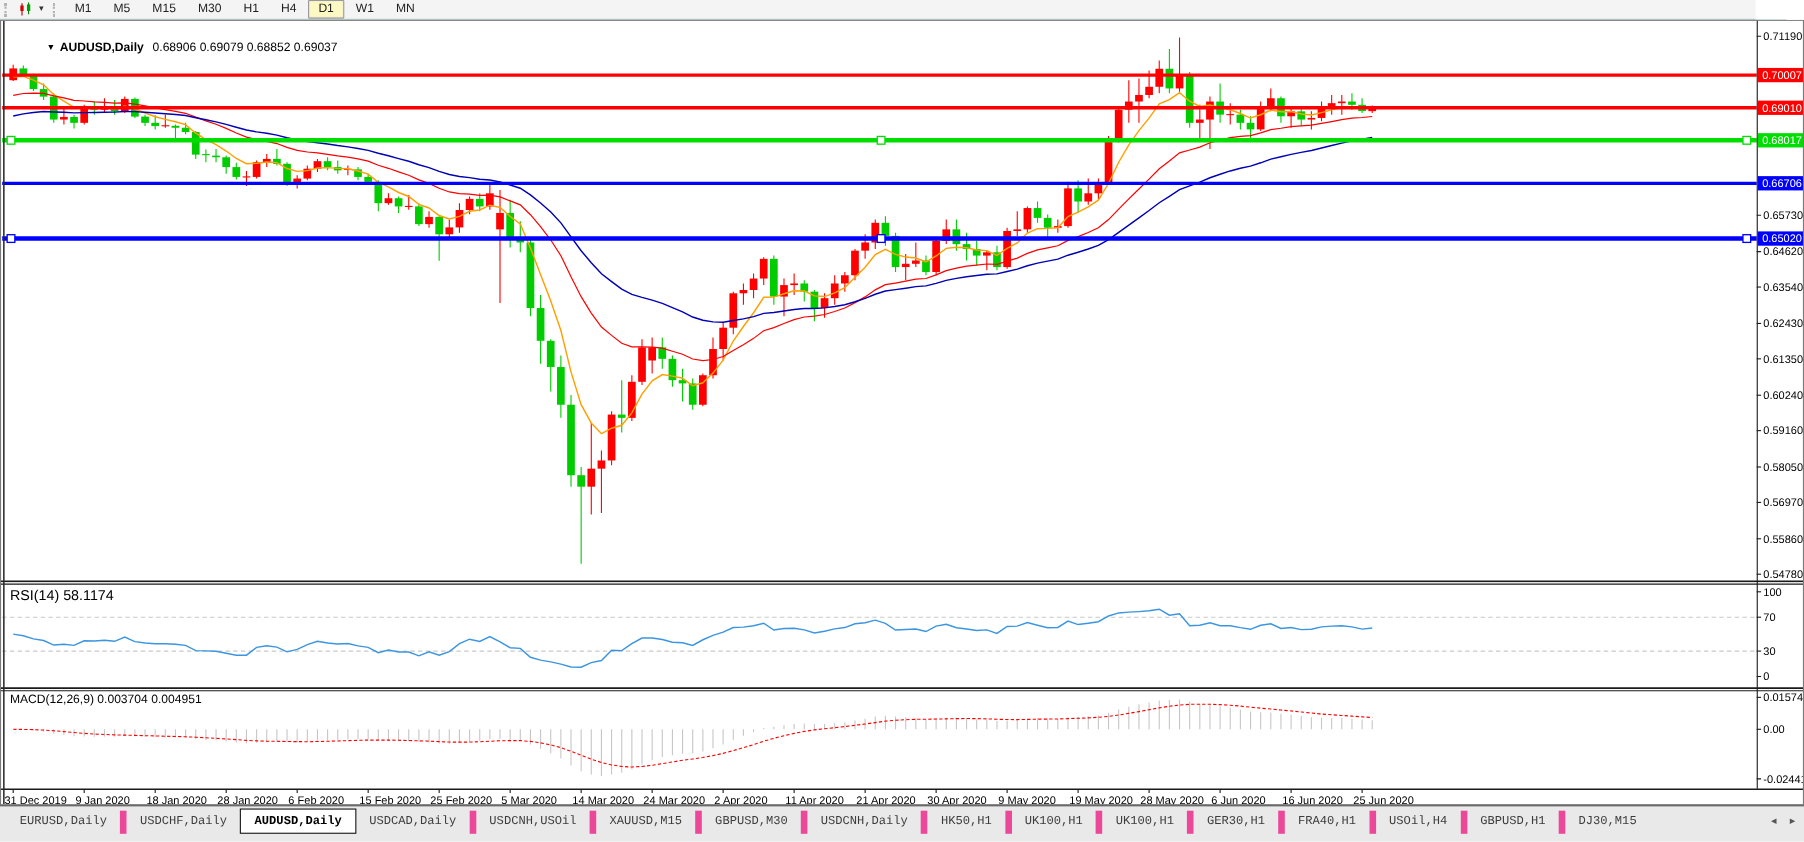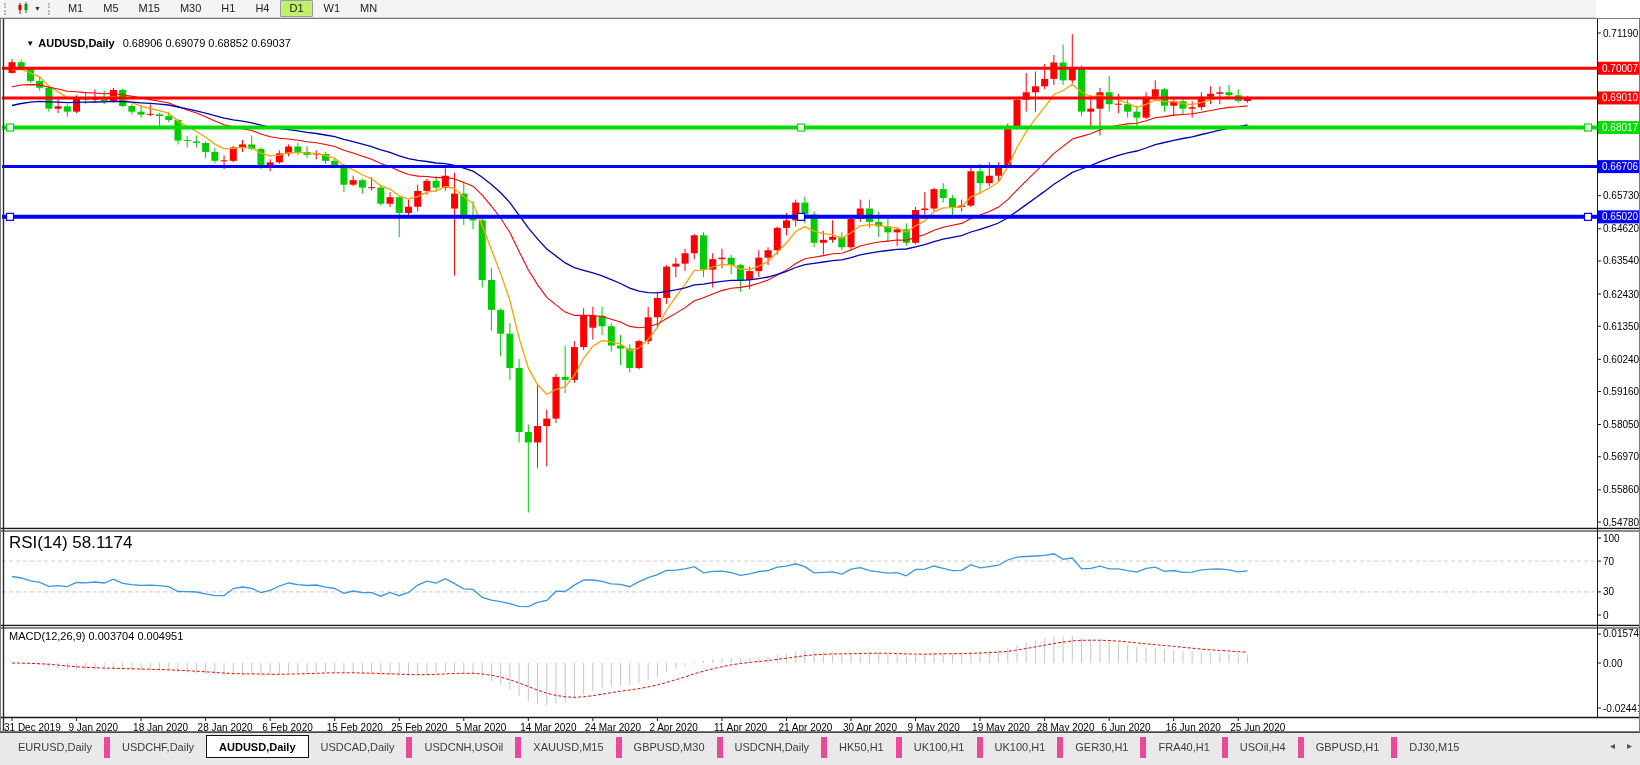--- a/index.html
+++ b/index.html
@@ -4,30 +4,30 @@
 <style>
   html,body{margin:0;padding:0;background:#e8e8e8;}
   *{box-sizing:border-box;}
   #app{position:relative;width:1640px;height:765px;background:#fff;font-family:"Liberation Sans",sans-serif;overflow:hidden;}
   
   #toolbar{position:absolute;left:0;top:0;width:1596px;height:18px;background:#f4f4f4;border-bottom:1px solid #cfcfcf;display:flex;align-items:center;font-size:11px;color:#222;}
   .grip{width:5px;height:12px;border-left:2px dotted #b5b5b5;margin:0 5px 0 4px;}
   .tool-ico{display:flex;align-items:center;gap:2px;padding:0 3px;height:16px;cursor:default;}
   .caret{font-size:7px;color:#333;}
   .tfbtn{padding:1px 8px;margin:0 1px;border:1px solid transparent;border-radius:1px;cursor:default;line-height:13px;}
-  .tfbtn.active{background:#bef264;border:1px solid #9a9a9a;box-shadow:inset 0 0 2px #ddd;}
+  .tfbtn.active{background:#fef9c3;border:1px solid #9a9a9a;box-shadow:inset 0 0 2px #ddd;}
   
   #chartwin{position:absolute;left:0;top:18px;width:1624px;height:714px;background:#0f766e;}
   #chartsvg{position:absolute;left:0;top:0;}
   .overlay-label{position:absolute;color:#000;font-size:11px;white-space:pre;}
-  #chart-title{left:8px;top:7px;}
+  #chart-title{left:24px;top:7px;}
   #chart-title .tri{font-size:8px;margin-right:4px;position:relative;top:-1px;}
   #chart-title .sym{font-weight:bold;}
   #chart-title .ohlc{margin-left:8px;}
-  #rsi-label{left:9px;top:515px;font-size:17px;}
+  #rsi-label{left:9px;top:515px;font-size:13px;}
   #macd-label{left:9px;top:612px;font-size:11px;}
   
   #tabbar{position:absolute;left:0;top:732px;width:1640px;height:33px;background:#e9e9e9;border-top:1px solid #4a4a4a;display:flex;align-items:flex-start;padding:3px 2px 0 6px;font-size:11px;color:#3c3c3c;}
   .tab{padding:4px 12px 3px 12px;height:21px;line-height:13px;white-space:nowrap;cursor:default;border-left:6px solid #ec4899;}
   .tab:first-child{border-left:none;}
   .tab.active{background:#fff;border:1px solid #111;border-left:1px solid #111;font-weight:bold;color:#000;margin-top:-1px;height:23px;padding-top:5px;}
   .tab.active + .tab{border-left:none;}
   #tab-spacer{flex:1;}
   .tab-arrow{color:#555;font-size:10px;padding:4px 6px;cursor:default;}
 </style>
@@ -626,21 +626,21 @@
         <line x1="3.5" y1="1" x2="3.5" y2="713" stroke="#2a2a2a" stroke-width="1.4"></line>
       </svg>
     <div id="chart-title" class="overlay-label">
       <span class="tri">▼</span><span class="sym">AUDUSD,Daily</span><span class="ohlc">0.68906 0.69079 0.68852 0.69037</span>
     </div>
     <div id="rsi-label" class="overlay-label">RSI(14) 58.1174</div>
     <div id="macd-label" class="overlay-label">MACD(12,26,9) 0.003704 0.004951</div>
   </div>
 
   <div id="tabbar">
-    <div id="tabbar-tabs" style="display:flex;align-items:center;">
+    <div id="tabbar-tabs" style="display:flex;align-items:center;font-family:Liberation Mono, monospace;">
         <div class="tab">EURUSD,Daily</div>
         <div class="tab">USDCHF,Daily</div>
         <div class="tab active">AUDUSD,Daily</div>
         <div class="tab">USDCAD,Daily</div>
         <div class="tab">USDCNH,USOil</div>
         <div class="tab">XAUUSD,M15</div>
         <div class="tab">GBPUSD,M30</div>
         <div class="tab">USDCNH,Daily</div>
         <div class="tab">HK50,H1</div>
         <div class="tab">UK100,H1</div>

